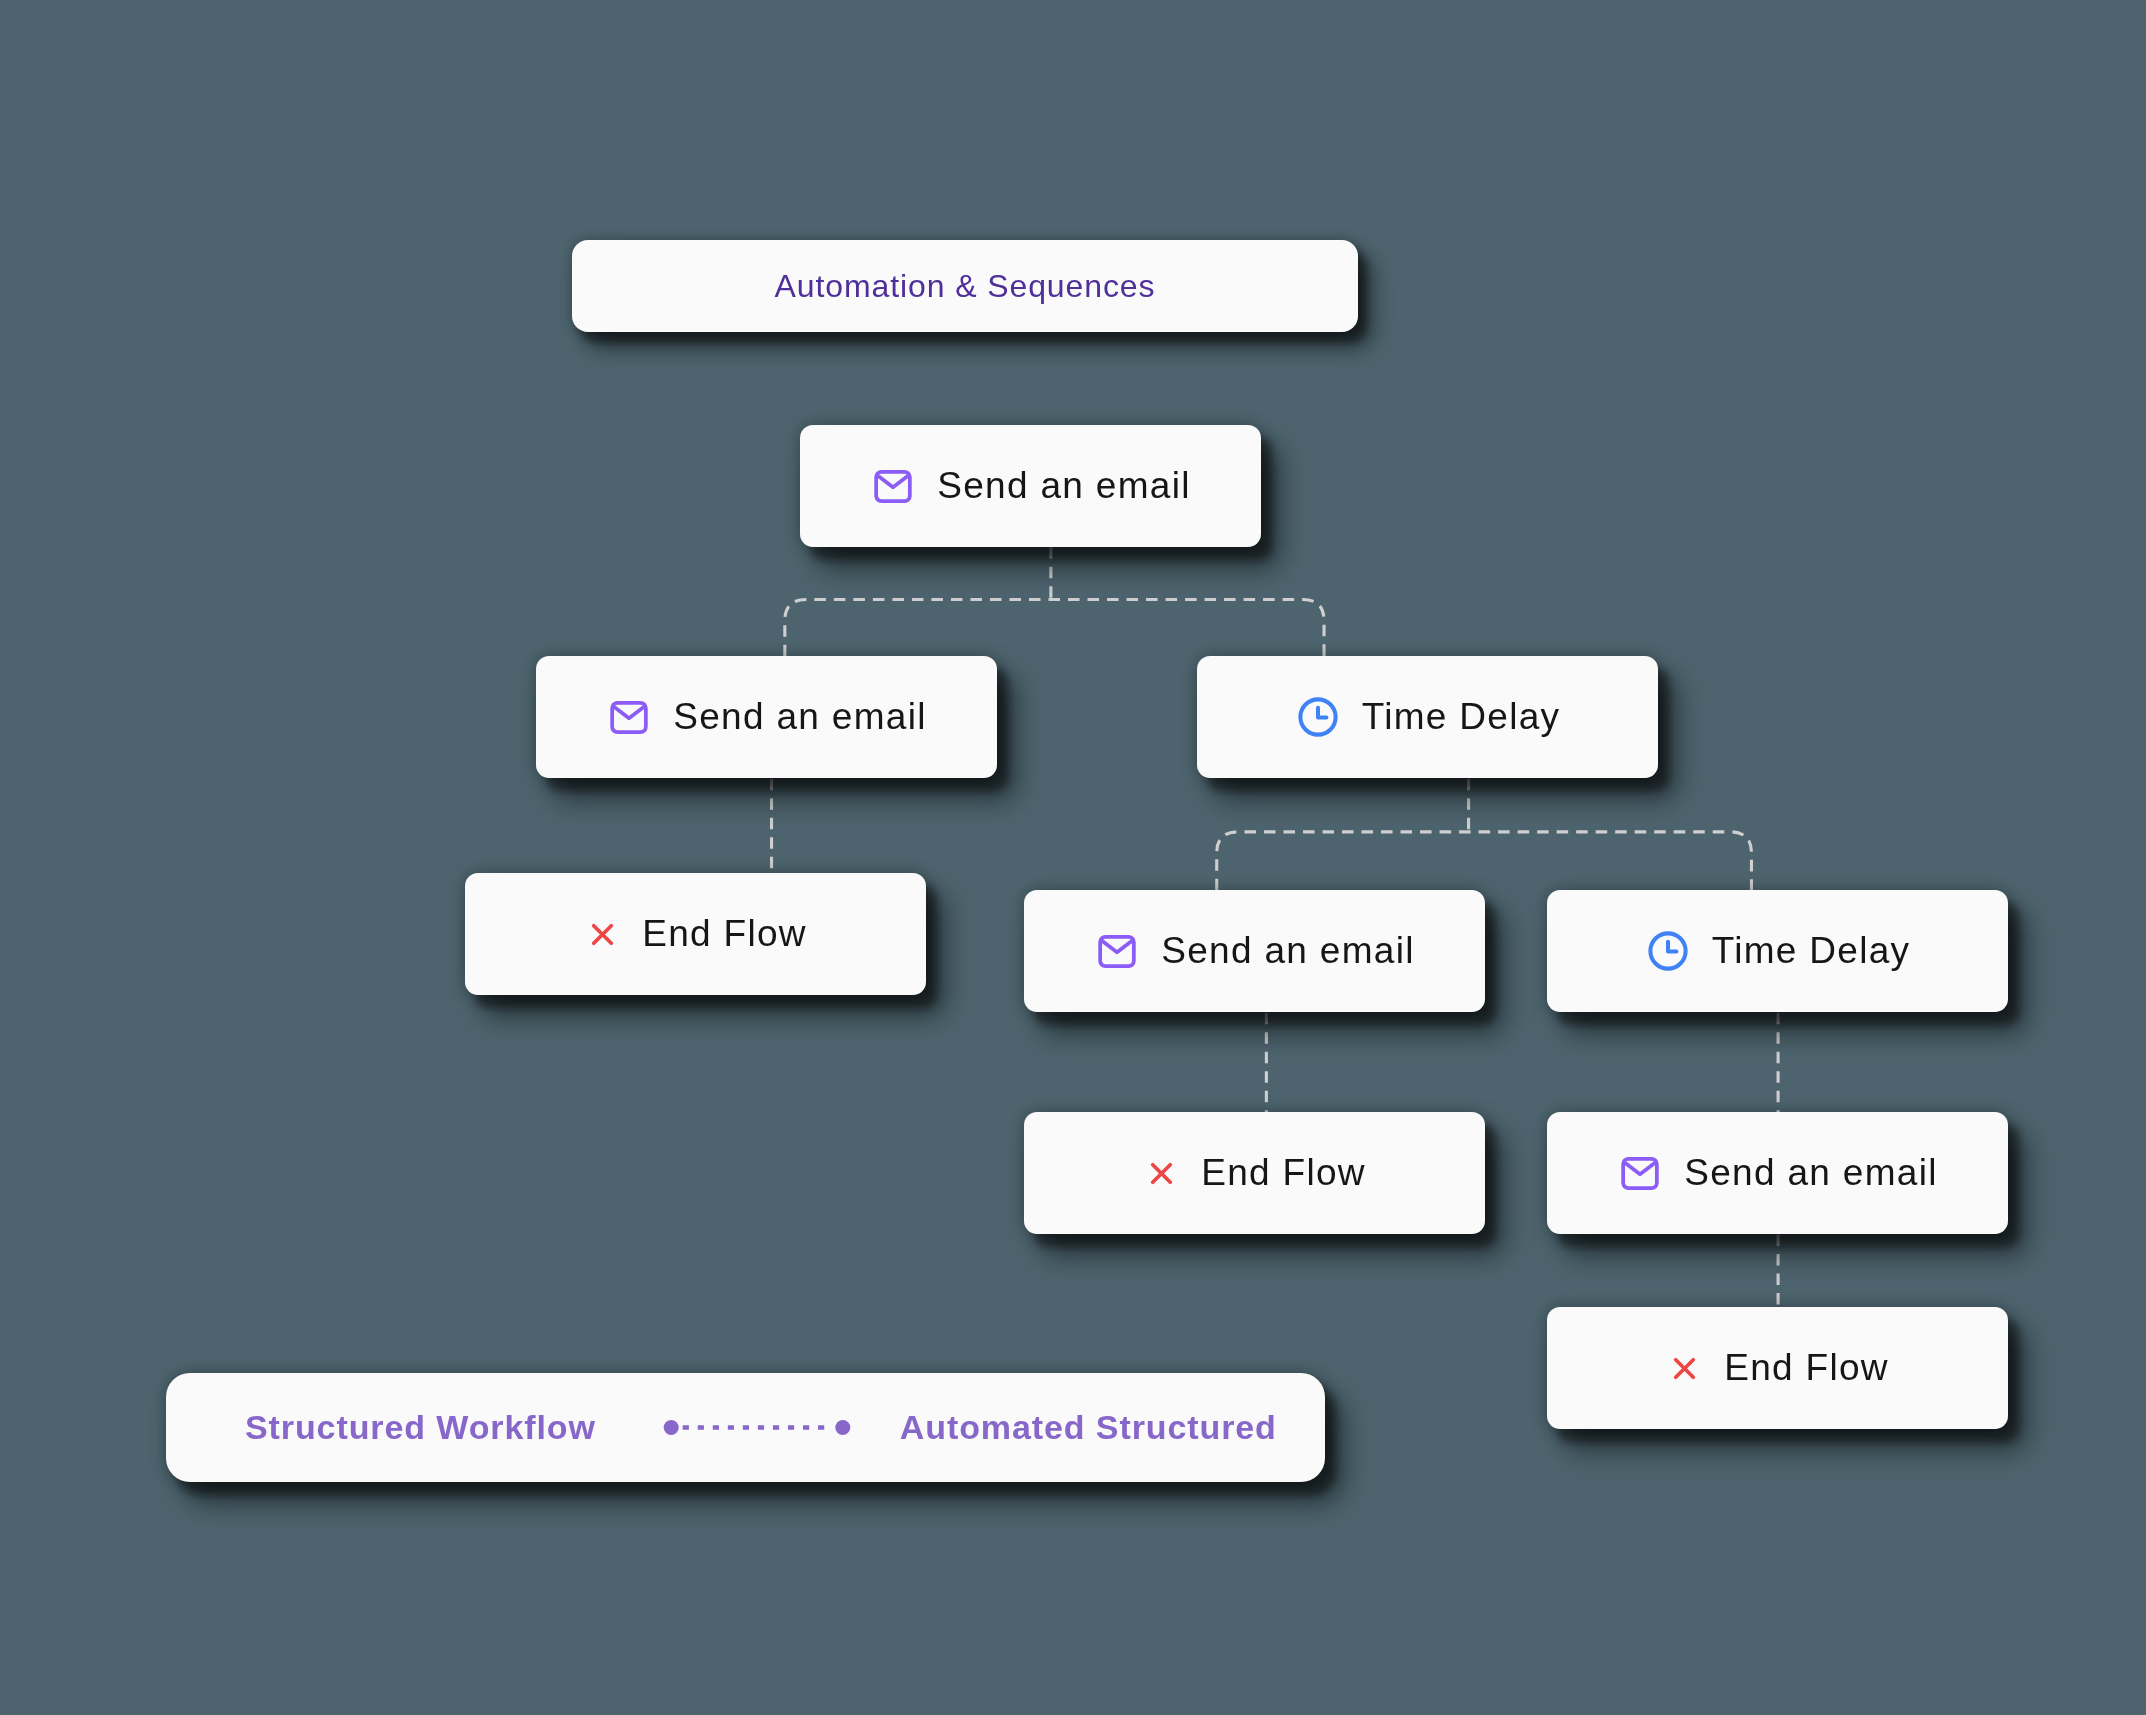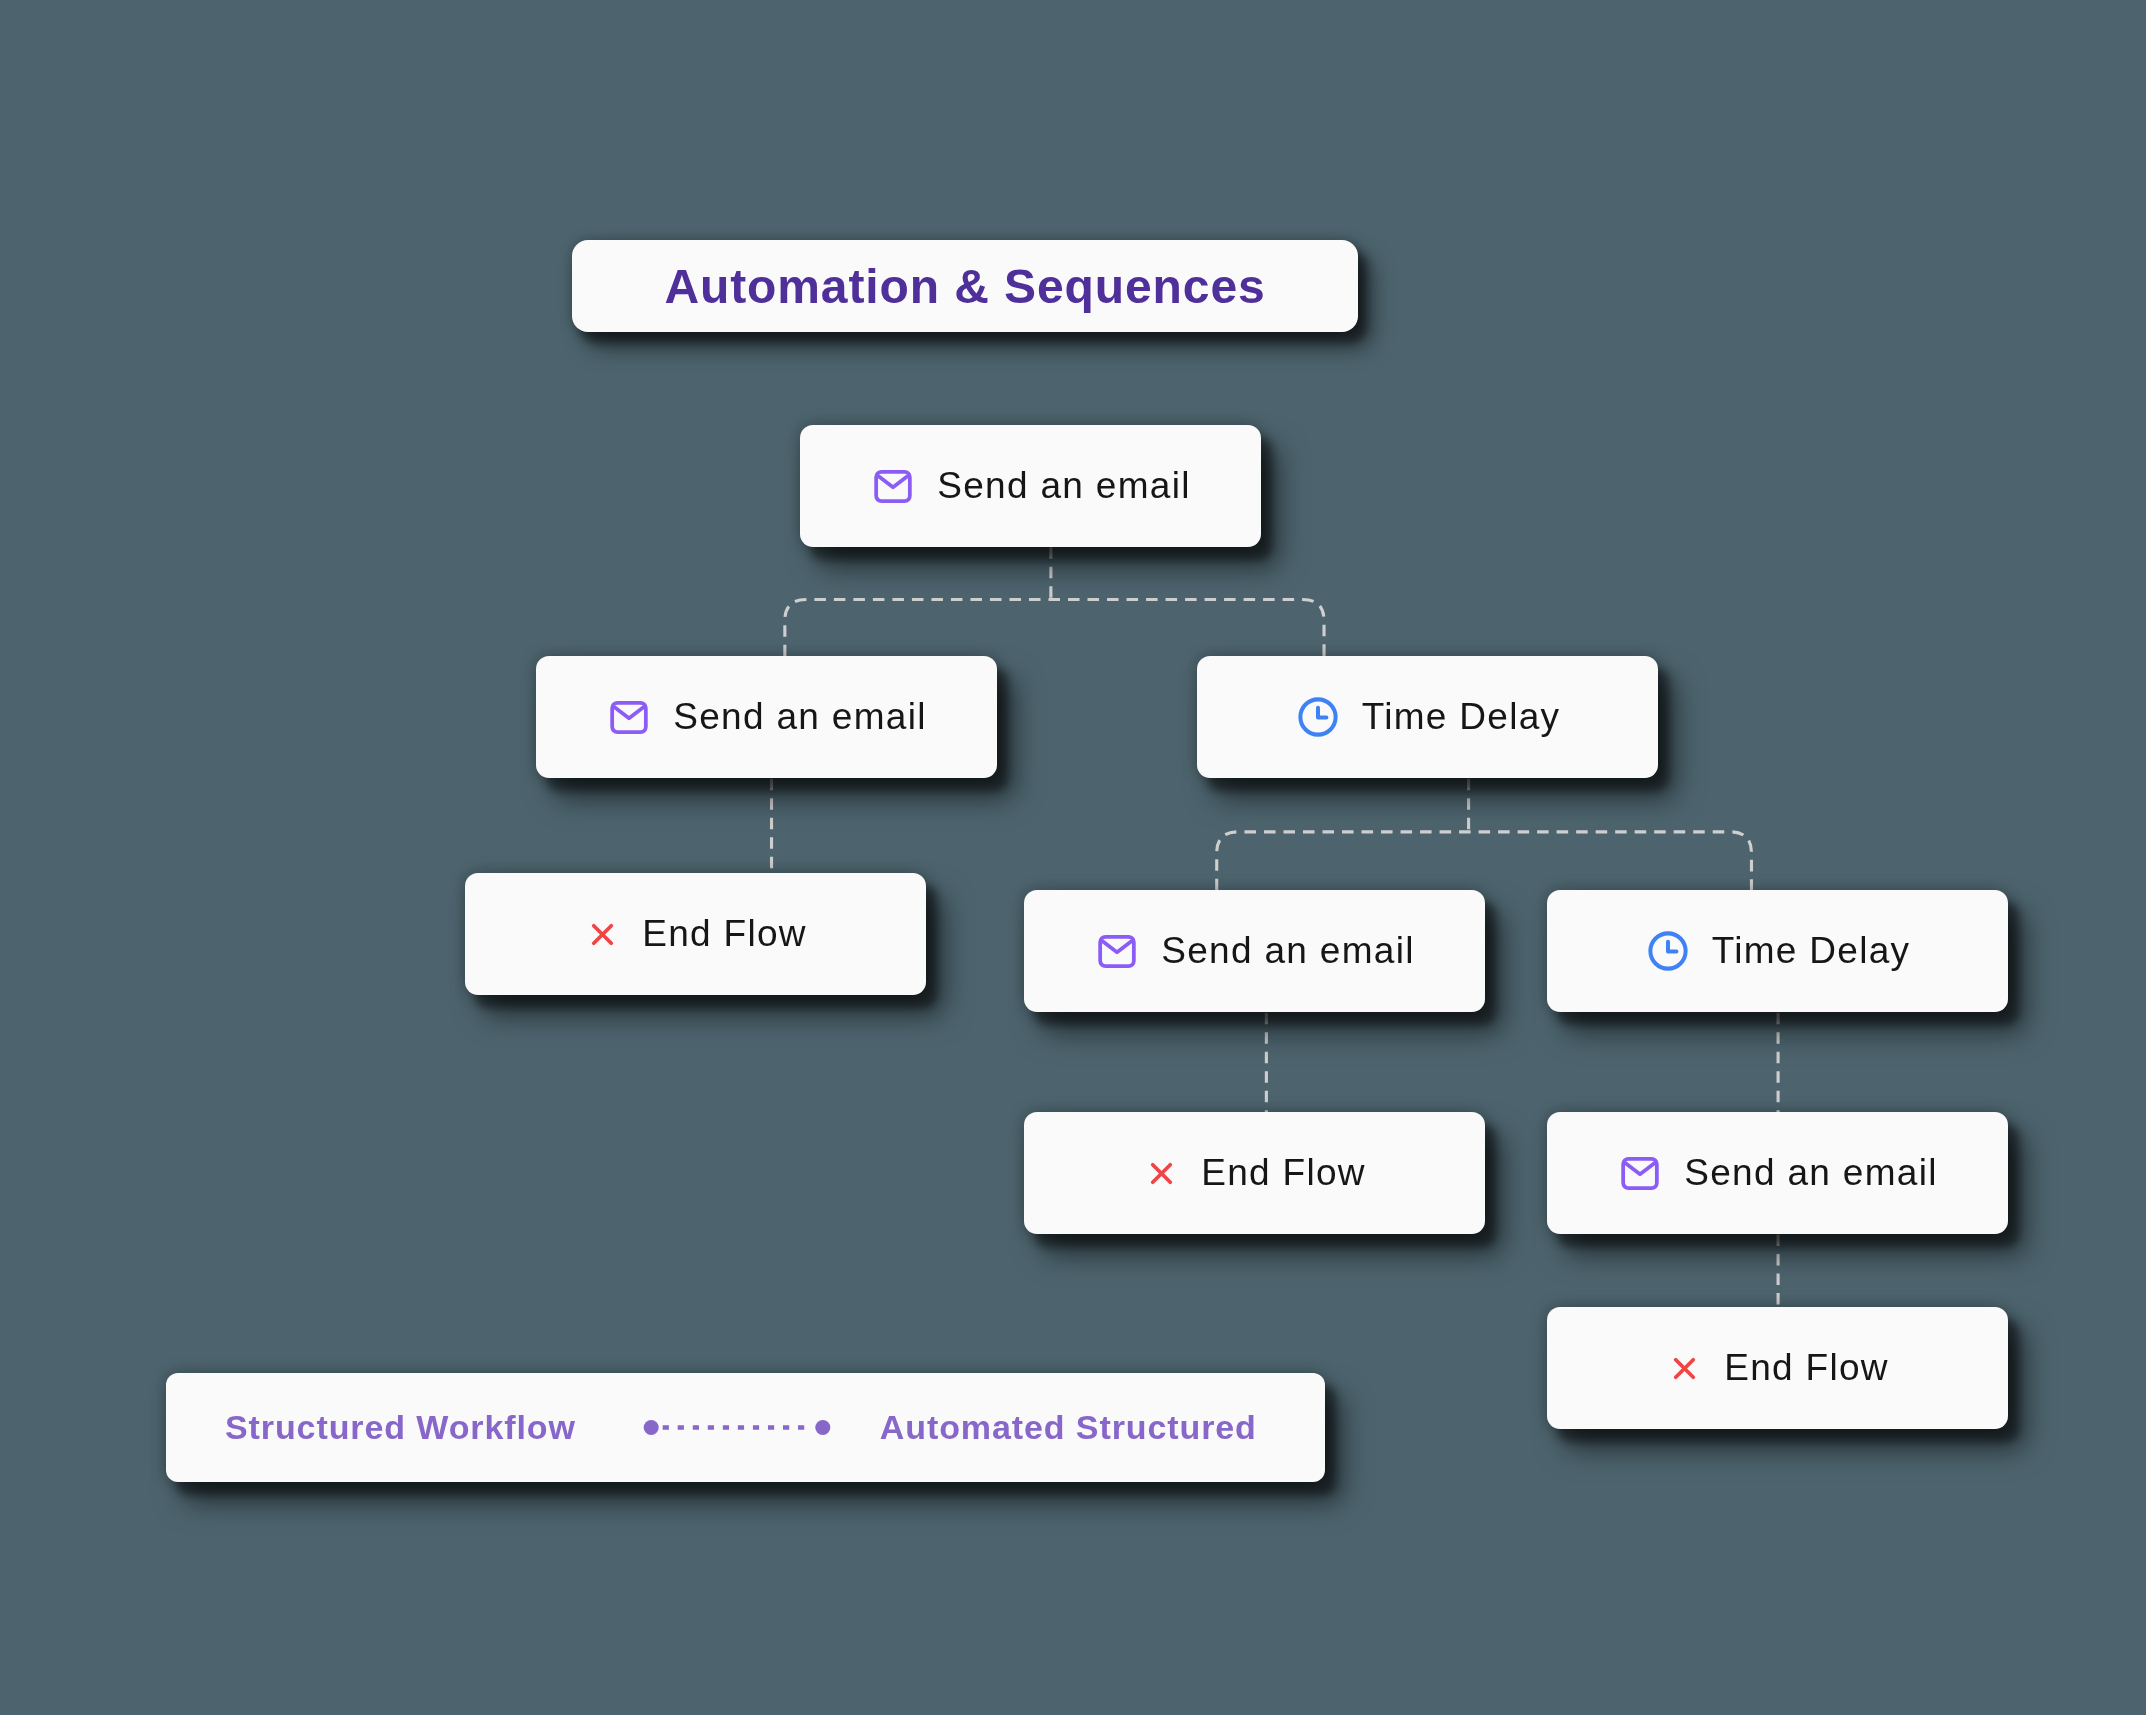--- a/index.html
+++ b/index.html
@@ -46,33 +46,33 @@
 
   .title-box {
     left: 572px; top: 240px;
     width: 786px; height: 92px;
     border-radius: 16px;
     box-shadow: 0 0 12.4px rgba(0,0,0,0.28),
                 8.9px 10.6px 8px rgba(0,0,0,0.42),
                 14px 16px 23px rgba(0,0,0,0.48);
   }
   .title-box .title-label {
-    font-size: 48px;
-    font-weight: bold;
+    font-size: 32px;
+    font-weight: normal;
     color: var(--title-text, #4f2f99);
     letter-spacing: 0.9px;
     white-space: nowrap;
   }
 
   .legend-box {
     left: 166px; top: 1373px;
     width: 1159px; height: 109px;
-    border-radius: 12px;
+    border-radius: 24px;
     justify-content: flex-start;
-    padding-left: 59px;
+    padding-left: 79px;
     box-sizing: border-box;
   }
   .legend-label {
     font-size: 34px;
     font-weight: bold;
     color: var(--legend-text, #8767c9);
     letter-spacing: 0.9px;
     white-space: nowrap;
   }
   .legend-connector {

